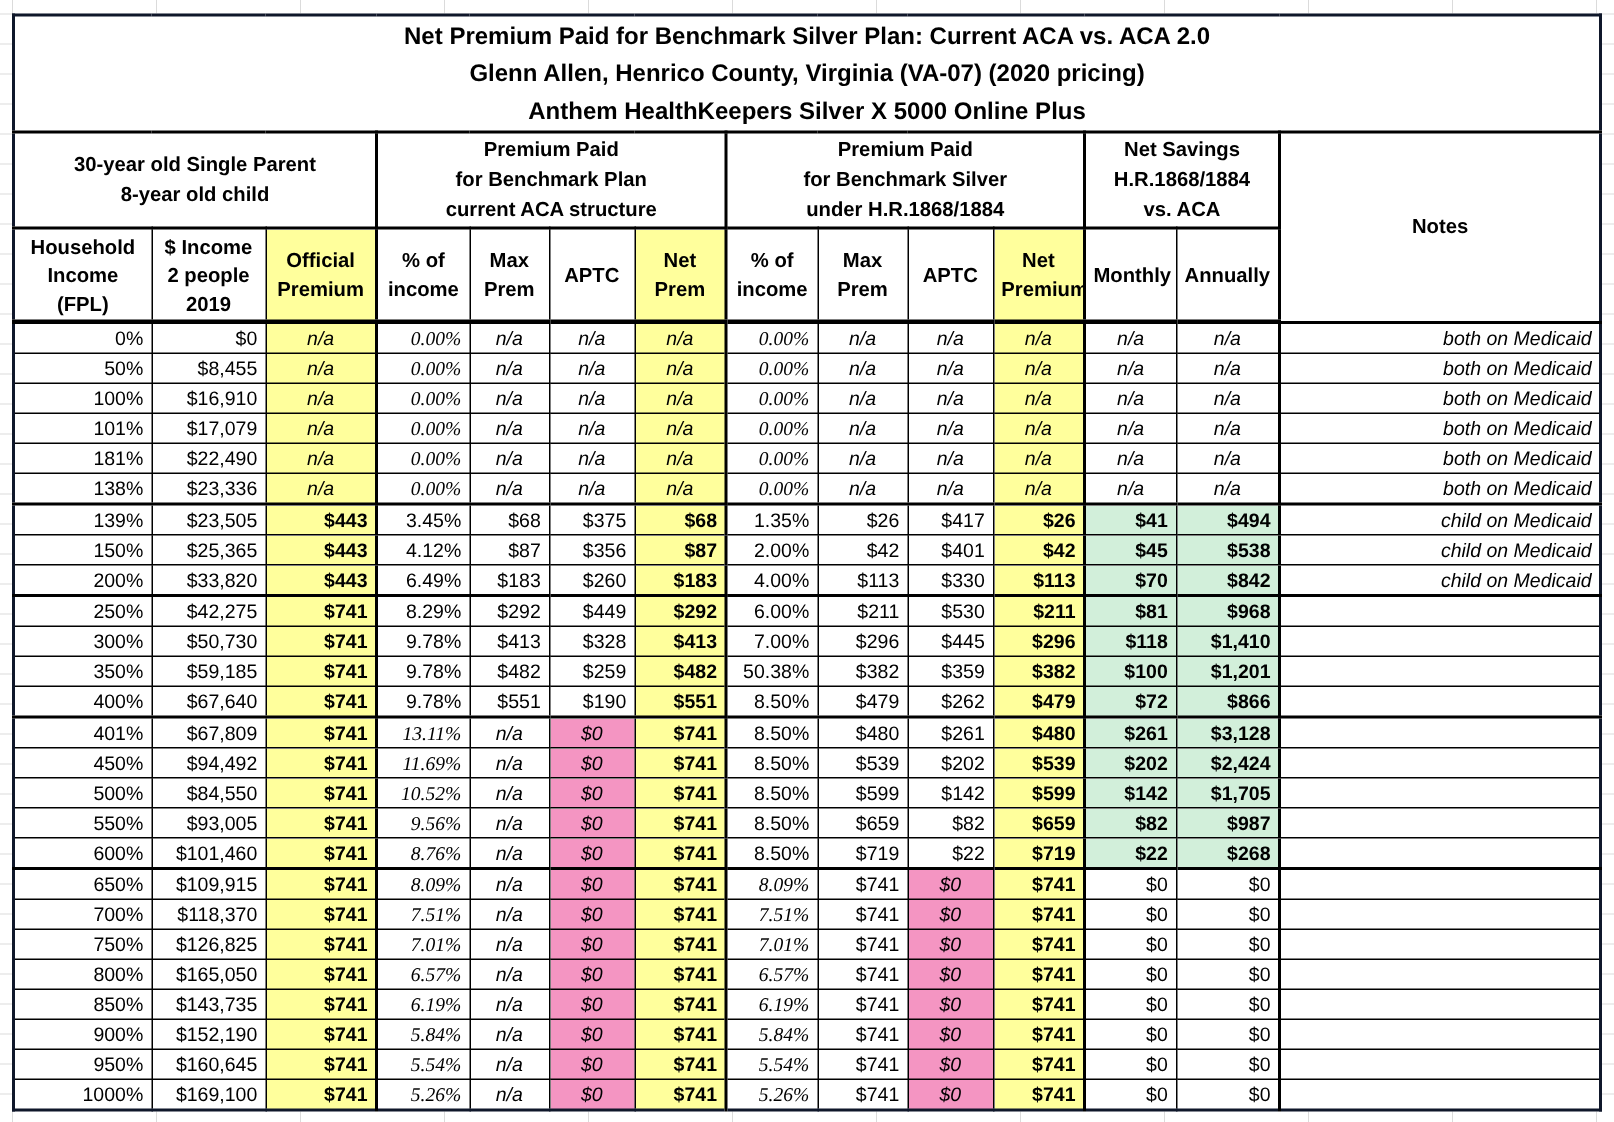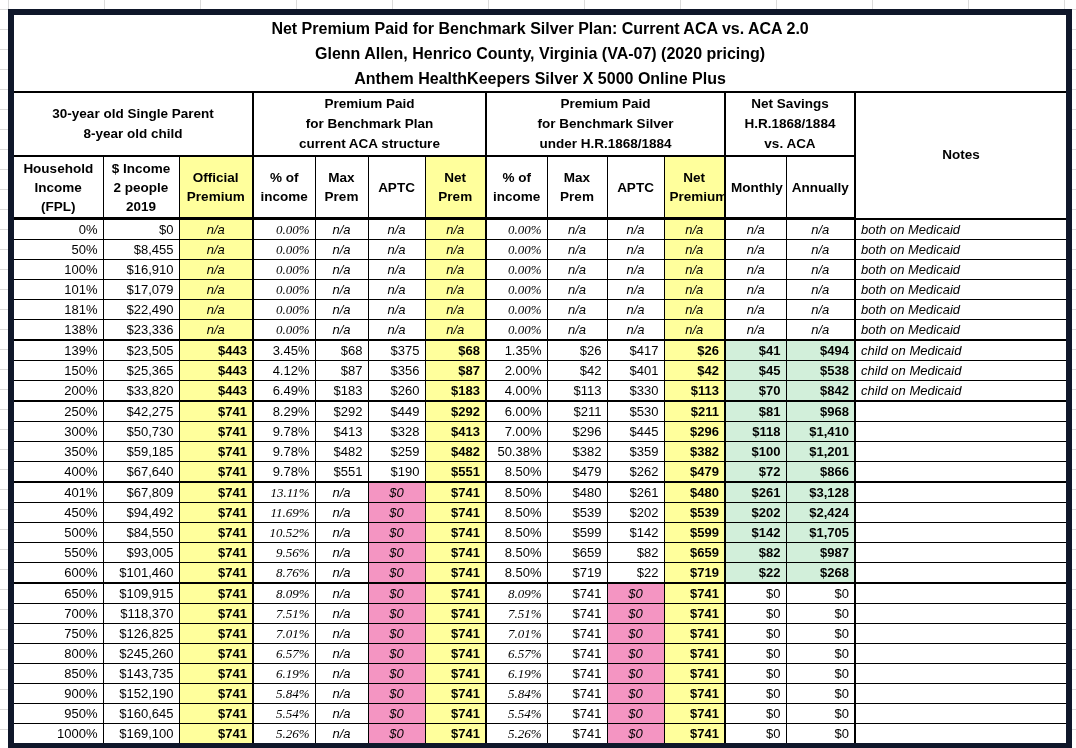--- a/index.html
+++ b/index.html
@@ -14,21 +14,21 @@
       linear-gradient(to right, var(--c-grid) 1px, transparent 1px),
       linear-gradient(to bottom, var(--c-grid) 1px, transparent 1px);
     background-size:96px 20px;
     background-position:8px 9px;
   }
   table.sheet{
     position:absolute;left:8px;top:9px;
     width:1058px;
     border-collapse:collapse;table-layout:fixed;
     background:#fff;
-    border:6px solid #0f172a;
+    border:2px solid #0f172a;
   }
   th,td{
     border:1px solid #000;
     font-size:13px;
     padding:0 5px;
     height:19px;
     overflow:hidden;
     white-space:nowrap;
     color:#000;
   }
@@ -48,21 +48,21 @@
     line-height:19px;border-bottom:3px solid #000;white-space:normal;vertical-align:middle;
   }
   .bR{border-right:2px solid #000 !important;}
   tr.hB td{border-bottom:2px solid #000;}
   .yellow{background:var(--c-yellow);}
   .pink{background:var(--c-pink);}
   .green{background:var(--c-green);margin-top:28px;}
   .num{text-align:right;}
   .na{text-align:center;font-style:italic;}
   .zero{text-align:center;font-style:italic;}
-  .note{text-align:left;font-style:italic;}
+  .note{text-align:right;font-style:italic;}
   .ital{font-style:italic;font-family:Liberation Serif, serif;}
   .bold{font-weight:bold;}
 </style>
 </head>
 <body>
 
 <div class="gridbg"></div>
 
 <table class="sheet">
   <colgroup>
@@ -459,21 +459,21 @@
         <td class="num ital">7.01%</td>
         <td class="num">$741</td>
         <td class="pink zero">$0</td>
         <td class="bR yellow num bold">$741</td>
         <td class="num">$0</td>
         <td class="bR num">$0</td>
         <td class="note"></td>
       </tr>
       <tr>
         <td class="num">800%</td>
-        <td class="num">$245,260</td>
+        <td class="num">$165,050</td>
         <td class="bR yellow num bold">$741</td>
         <td class="num ital">6.57%</td>
         <td class="na">n/a</td>
         <td class="pink zero">$0</td>
         <td class="bR yellow num bold">$741</td>
         <td class="num ital">6.57%</td>
         <td class="num">$741</td>
         <td class="pink zero">$0</td>
         <td class="bR yellow num bold">$741</td>
         <td class="num">$0</td>

